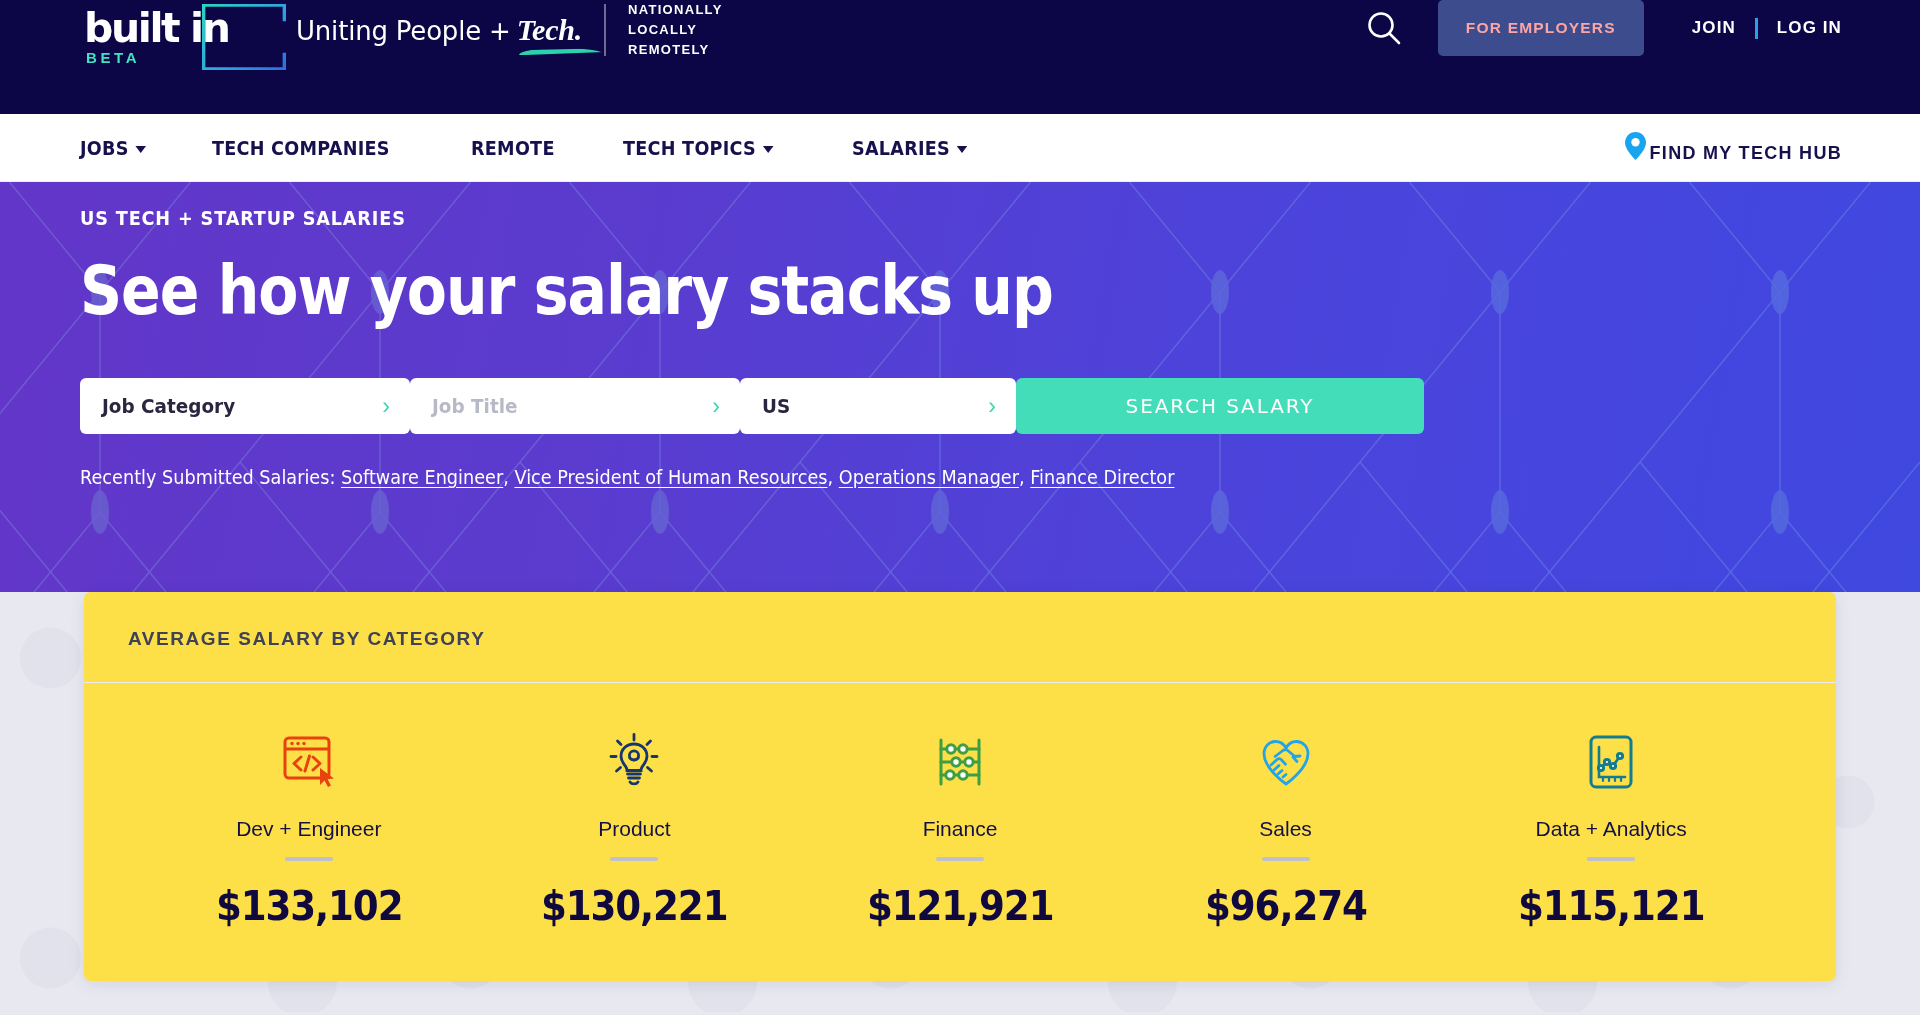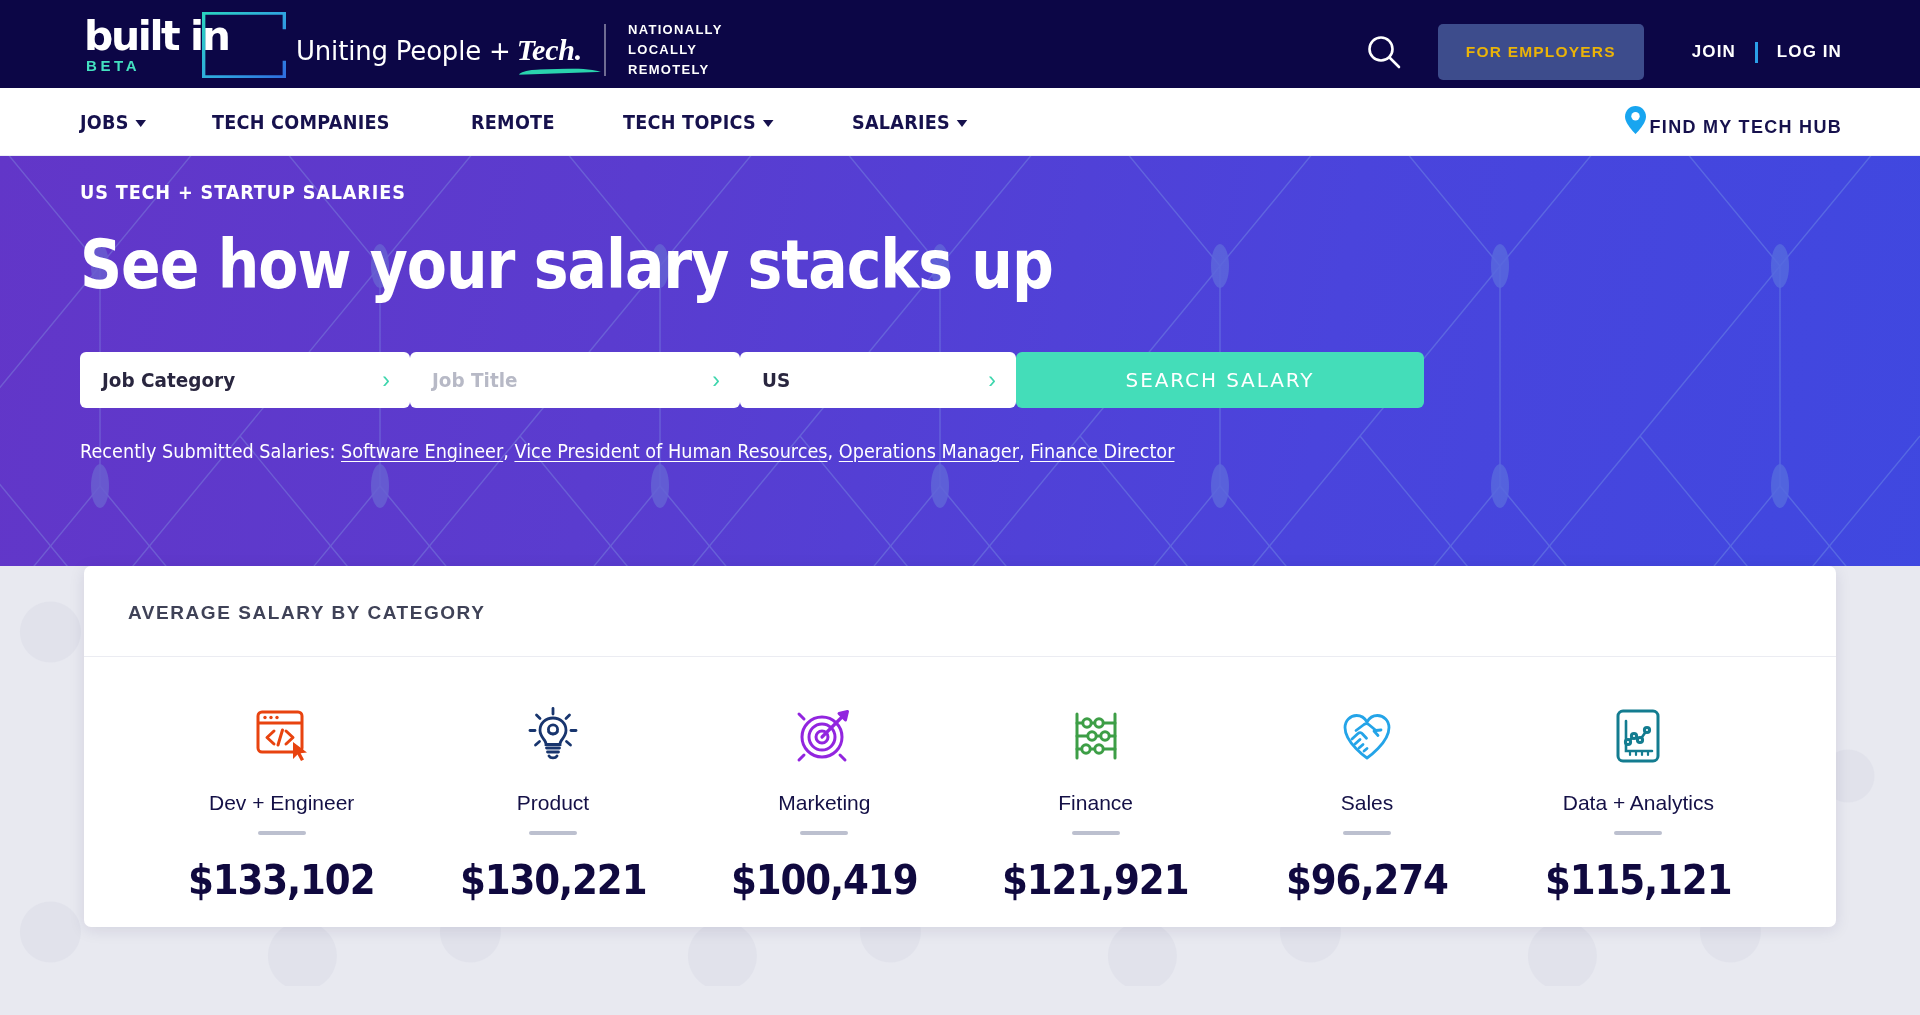--- a/index.html
+++ b/index.html
@@ -7,24 +7,24 @@
   html, body {
     width: 1920px; height: 1015px;
     font-family: "Liberation Sans", sans-serif;
     background: #e8e9f0;
     overflow: hidden;
   }
 
   
   .topbar {
     position: relative;
-    height: 88px;
+    height: 114px;
     background: #0c0646;
     display: flex;
-    align-items: flex-end;
+    align-items: flex-start;
     padding: 0 78px 8px 80px;
   }
   .logo-wrap { display: flex; align-items: center; position: relative; }
   .logo-mark { position: relative; width: 178px; height: 72px; }
   .logo-text {
     position: absolute; left: 4px; top: 8px;
     font-family: "DejaVu Sans", sans-serif;
     font-weight: 700; font-size: 41px; letter-spacing: -2.4px;
     color: #ffffff; line-height: 1;
   }
@@ -72,21 +72,21 @@
   }
   .topbar-right {
     margin-left: auto; display: flex; align-items: center; gap: 0;
   }
   .search-icon-btn {
     width: 56px; height: 56px; margin-right: 26px;
     display: flex; align-items: center; justify-content: center;
     cursor: pointer; background: none; border: none;
   }
   .employers-btn {
-    background: #3d4c8c; color: #eab308;
+    background: #3d4c8c; color: #fca5a5;
     border: none; border-radius: 5px;
     padding: 0 28px; height: 56px;
     font-family: "Liberation Sans", sans-serif;
     font-weight: 700; font-size: 15.5px; letter-spacing: 1.2px;
     cursor: pointer;
   }
   .auth-links {
     display: flex; align-items: center; margin-left: 48px;
   }
   .auth-link {
@@ -218,24 +218,24 @@
     background-image:
       radial-gradient(circle at 12% 22%, #dcdee8 0 30px, transparent 31px),
       radial-gradient(circle at 40% 70%, #dcdee8 0 26px, transparent 27px),
       radial-gradient(circle at 72% 30%, #dcdee8 0 34px, transparent 35px),
       radial-gradient(circle at 92% 78%, #dcdee8 0 28px, transparent 29px);
     background-size: 420px 300px;
   }
   .salary-card {
     position: relative; z-index: 2;
     margin: -90px 84px 0 84px;
-    background: #ffffff;
+    background: #fde047;
     border-radius: 7px;
     box-shadow: 0 3px 16px rgba(25,20,80,0.10);
-    padding: 0 0 24px 0;
+    padding: 0 0 52px 0;
   }
   .card-head {
     padding: 36px 0 0 44px;
     color: #3f4257;
     font-family: "Liberation Sans", sans-serif;
     font-weight: 700; font-size: 19px; letter-spacing: 1.55px;
   }
   .card-divider { height: 1px; background: #ebecf2; margin-top: 32px; }
   .cat-grid {
     display: flex; justify-content: space-between;
@@ -440,37 +440,20 @@
             <line x1="49" y1="24.5" x2="54" y2="24.5"></line>
             <line x1="13.5" y1="39" x2="17.5" y2="35.5"></line>
             <line x1="48.5" y1="39" x2="44.5" y2="35.5"></line>
           </svg>
         </div>
         <div class="cat-label">Product</div>
         <div class="cat-rule"></div>
         <div class="cat-amount">$130,221</div>
       </div>
 
-      <div class="cat-col">
-        <div class="cat-icon">
-          <svg width="62" height="60" viewBox="0 0 62 60" fill="none" stroke="#9225df" stroke-width="3" stroke-linecap="round">
-            <circle cx="29" cy="31" r="20"></circle>
-            <circle cx="29" cy="31" r="13"></circle>
-            <circle cx="29" cy="31" r="6"></circle>
-            <line x1="11" y1="49" x2="6" y2="54"></line>
-            <line x1="47" y1="49" x2="52" y2="54"></line>
-            <line x1="11" y1="13" x2="6" y2="8"></line>
-            <line x1="29" y1="31" x2="50" y2="10" stroke-width="3.2"></line>
-            <path d="M46 7.5 L54.5 5.5 L52.5 14 Z" fill="#9225df" stroke-linejoin="round"></path>
-          </svg>
-        </div>
-        <div class="cat-label">Marketing</div>
-        <div class="cat-rule"></div>
-        <div class="cat-amount">$100,419</div>
-      </div>
 
       <div class="cat-col">
         <div class="cat-icon">
           <svg width="62" height="60" viewBox="0 0 62 60" fill="none" stroke="#3d9e46" stroke-width="3" stroke-linecap="round">
             <line x1="12" y1="8" x2="12" y2="52"></line>
             <line x1="50" y1="8" x2="50" y2="52"></line>
             <line x1="12" y1="17" x2="50" y2="17"></line>
             <line x1="12" y1="30" x2="50" y2="30"></line>
             <line x1="12" y1="43" x2="50" y2="43"></line>
             <circle cx="22" cy="17" r="4.2" fill="#ffffff"></circle>

